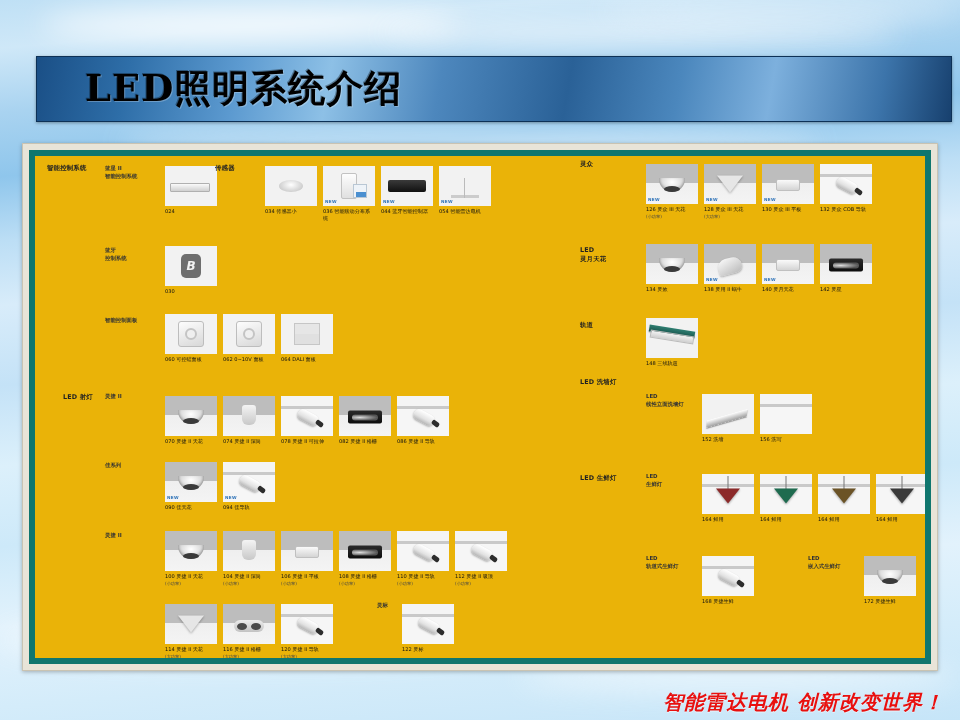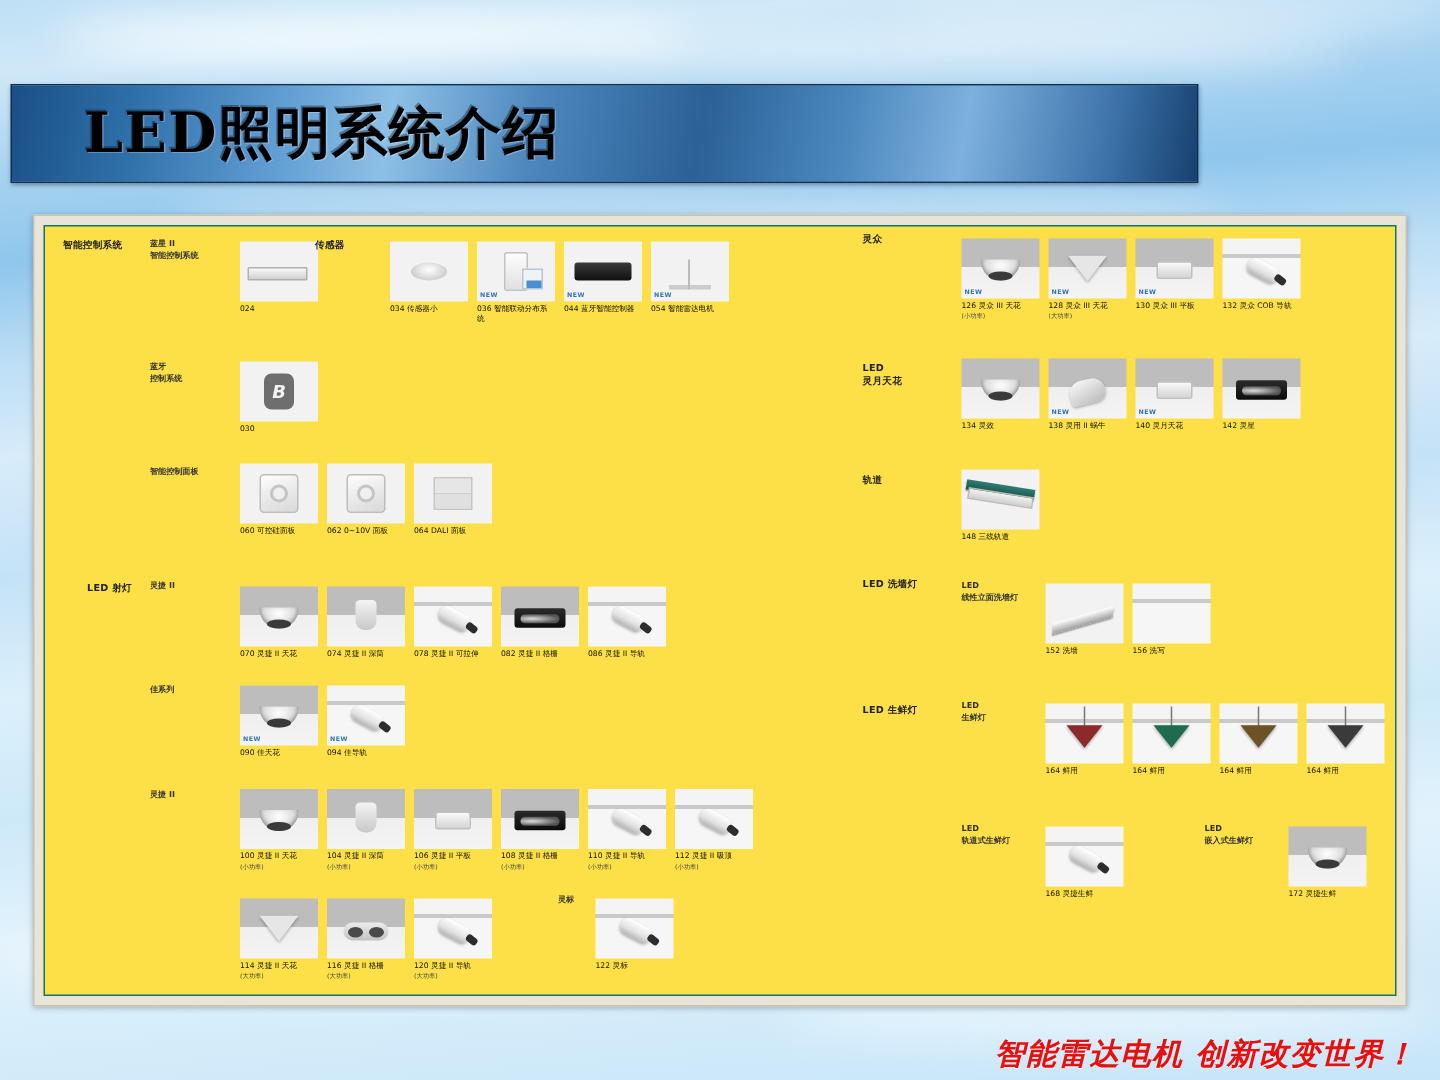--- a/index.html
+++ b/index.html
@@ -27,22 +27,22 @@
   .c1 { left: 40px;  top: 8px;   width: 420px; height: 34px; }
   .c2 { left: 380px; top: 20px;  width: 520px; height: 26px; opacity: .8; }
   .c3 { left: 120px; top: 128px; width: 700px; height: 28px; opacity: .65; }
   .c4 { left: 0px;   top: 620px; width: 500px; height: 40px; opacity: .7; }
   .c5 { left: 520px; top: 660px; width: 440px; height: 34px; opacity: .6; }
   .c6 { left: 600px; top: 0px;   width: 360px; height: 22px; opacity: .55; }
 
   
   .title-banner {
     position: absolute;
-    left: 7px; top: 56px;
-    width: 792px; height: 66px;
+    left: 36px; top: 56px;
+    width: 916px; height: 66px;
     background: linear-gradient(100deg,
       #1a4f86 0%, #2e6ea8 10%, #5c9ad0 22%, #8dc0e6 32%,
       #4d87bd 44%, #2a6197 58%, #4b87bd 70%, #7db0dd 80%,
       #3c74aa 92%, #17406e 100%);
     border: 1px solid #0d3156;
     box-shadow: 0 1px 3px rgba(0,0,0,.35);
     display: flex; align-items: center;
   }
   .title-text {
     margin-left: 48px;
@@ -62,22 +62,22 @@
     position: absolute;
     left: 22px; top: 143px;
     width: 916px; height: 528px;
     background: #e8e4d8;
     border: 1px solid #c9c3b2;
     padding: 6px;
     box-shadow: 0 1px 4px rgba(0,0,0,.28);
   }
   .sheet {
     width: 100%; height: 100%;
-    background: #fde047;
-    border: 1px solid #0f766e;
+    background: #eab308;
+    border: 6px solid #0f766e;
     position: relative;
     overflow: hidden;
   }
 
   
   .col {
     position: absolute;
     top: 0; bottom: 0;
   }
   .col-left  { left: 12px;  width: 520px; }
@@ -594,21 +594,21 @@
         <div class="sec-label" style="top:165px;left:0px">轨道</div>
         <div class="row" style="top:162px;left:66px">
           <div class="item">
             <div class="thumb plain">
               <i class="g trackrail"></i>
               <i class="g trackrail2"></i>
             </div>
             <div class="caption">148 三线轨道</div>
           </div>
         </div>
-        <div class="sec-label" style="top:234px;left:0px">LED 洗墙灯</div>
+        <div class="sec-label" style="top:222px;left:0px">LED 洗墙灯</div>
         <div class="sub-label" style="top:236px;left:66px">LED
 线性立面洗墙灯</div>
         <div class="row" style="top:238px;left:122px">
           <div class="item">
             <div class="thumb plain">
               <i class="g linear-wash"></i>
             </div>
             <div class="caption">152 洗墙</div>
           </div>
           <div class="item">

